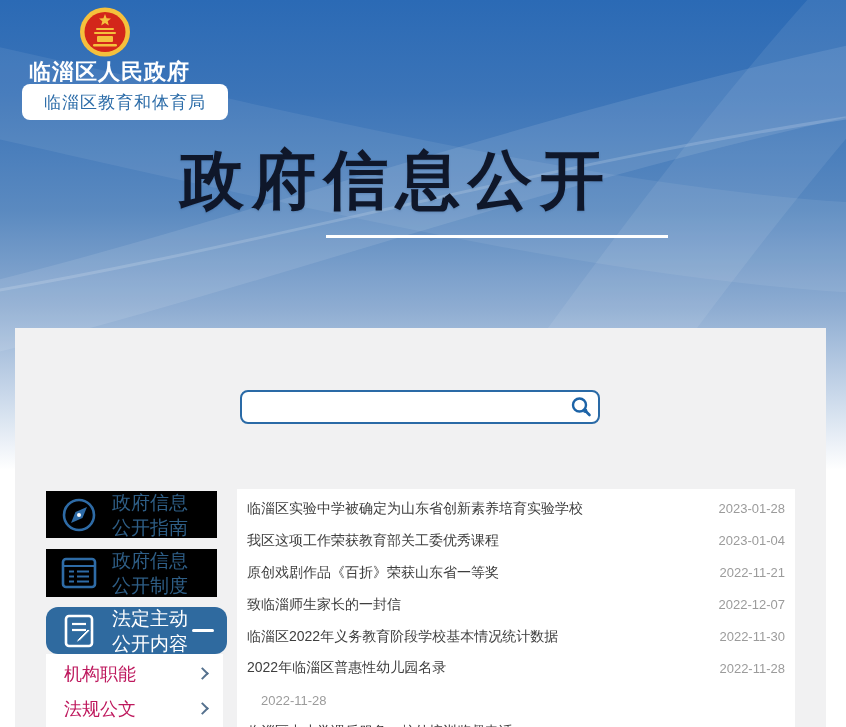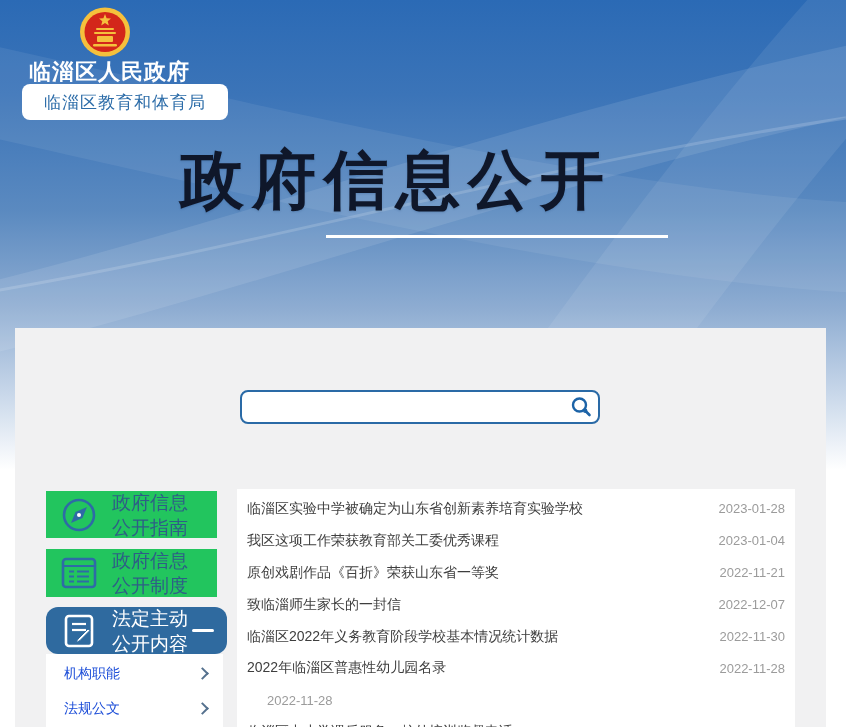--- a/index.html
+++ b/index.html
@@ -41,43 +41,43 @@
     background:#ffffff;border:2px solid #2a6aa6;border-radius:8px;
     display:flex;align-items:center;
   }
   .search-input{
     flex:1;height:100%;border:none;outline:none;background:transparent;
     padding:0 4px 0 10px;font-size:14px;color:#333;font-family:inherit;
   }
   .search-btn{width:34px;height:100%;border:none;background:transparent;cursor:pointer;display:flex;align-items:center;justify-content:center;padding:0;}
   
   .side-card{
-    position:absolute;left:31px;width:171px;background:#22c55e;cursor:pointer;
+    position:absolute;left:31px;width:171px;background:#000000;cursor:pointer;
     display:flex;align-items:center;
   }
   .side-card .icon-wrap{width:40px;margin-left:13px;flex:0 0 auto;display:flex;align-items:center;justify-content:center;}
   .side-card .label{margin-left:13px;font-size:19px;line-height:25px;font-weight:500;color:#2e5e86;}
   .side-card.active{left:31px;width:181px;background:#2f6a9f;}
   .side-card.active .label{color:#ffffff;}
   .card-1{top:163px;height:47px;}
   .card-2{top:221px;height:48px;}
   .card-3{top:279px;height:47px;border-radius:12px;}
   .collapse-dash{position:absolute;right:13px;top:22px;width:22px;height:3px;background:#ffffff;border-radius:2px;}
   .side-sub{position:absolute;left:31px;top:326px;width:177px;height:73px;background:#ffffff;}
   .sub-item{height:31px;display:flex;align-items:center;justify-content:space-between;padding:0 14px 0 18px;cursor:pointer;margin-top:4px;}
-  .sub-item .sub-label{font-size:14px;color:#1d4ed8;}
+  .sub-item .sub-label{font-size:18px;color:#be185d;}
   .chevron{width:7px;height:7px;border-top:2px solid #55718e;border-right:2px solid #55718e;transform:rotate(45deg);margin-right:2px;}
   
   .news-card{
     position:absolute;left:222px;top:161px;width:558px;height:238px;background:#ffffff;
     box-sizing:border-box;padding:4px 10px 0 10px;overflow:hidden;
   }
   .news-row{height:31.9px;display:flex;align-items:center;justify-content:space-between;cursor:pointer;}
   .news-title{font-size:14px;color:#3e3e3e;white-space:nowrap;overflow:hidden;text-overflow:ellipsis;max-width:430px;}
-  .news-date{font-size:13px;color:#9b9b9b;flex:0 0 auto;margin-left:20px;}
+  .news-date{font-size:13px;color:#9b9b9b;flex:0 0 auto;margin-left:14px;}
 </style>
 </head>
 <body>
 
 <div class="banner-bg">
   <svg class="banner-deco" width="846" height="470" viewBox="0 0 846 470" preserveAspectRatio="none">
     <path d="M-60 330 C 240 260 520 150 900 70" stroke="rgba(255,255,255,0.10)" stroke-width="70" fill="none"></path>
     <path d="M-60 300 C 260 250 540 160 900 110" stroke="rgba(255,255,255,0.16)" stroke-width="3" fill="none"></path>
     <path d="M-60 80 C 300 160 620 240 900 250" stroke="rgba(255,255,255,0.07)" stroke-width="90" fill="none"></path>
     <path d="M520 470 C 640 300 760 140 870 20" stroke="rgba(255,255,255,0.08)" stroke-width="120" fill="none"></path>

